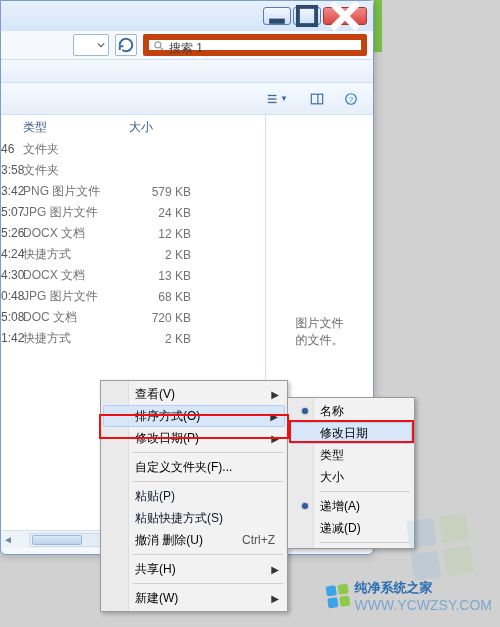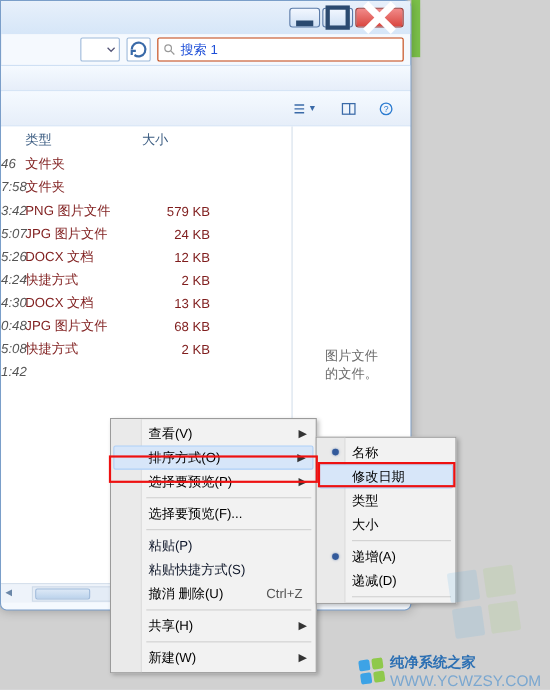--- a/index.html
+++ b/index.html
@@ -25,48 +25,48 @@
   .winbtn.min { background: linear-gradient(#f2f7ff, #cfe0f4); }
   .winbtn.max { background: linear-gradient(#f2f7ff, #cfe0f4); }
   .winbtn.close { width: 44px; background: linear-gradient(#f18a89, #d94740); color: #fff; border-color: #9a3b36; }
 
   
   .navrow { height: 28px; padding: 0 6px; display: flex; align-items: center; gap: 6px; }
   .backbtns { width: 60px; height: 24px; }
   .addrbox { flex: 0 0 36px; height: 22px; background: #fff; border: 1px solid #9db9da; border-radius: 2px; display:flex; align-items:center; justify-content:flex-end; padding-right:3px; }
   .addrbox svg { width:8px; height:8px; }
   .refresh { width: 22px; height: 22px; border: 1px solid #9db9da; border-radius: 2px; background:#fff; display:flex; align-items:center; justify-content:center; }
-  .searchbox { flex: 1; height: 22px; background: #fff; border: 1px solid #c2410c; border-radius: 2px; padding: 0 4px; color:#1d4ed8; font-size:12px; display:flex; align-items:center; }
+  .searchbox { flex: 1; height: 22px; background: #fff; border: 6px solid #c2410c; border-radius: 2px; padding: 0 4px; color:#404040; font-size:12px; display:flex; }
   .searchbox svg { width: 12px; height: 12px; margin-right: 4px; }
 
   
   .menubar { height: 24px; background: linear-gradient(#f5faff,#e6eef9); border-top:1px solid #cfe0f4; border-bottom:1px solid #cfe0f4; }
   .toolbar { height: 32px; background: linear-gradient(#f5faff,#e6eef9); display:flex; align-items:center; justify-content:flex-end; gap:6px; padding:0 8px; border-bottom:1px solid #cfe0f4; }
   .toolbtn { width:28px; height:22px; border:1px solid transparent; border-radius:3px; display:flex; align-items:center; justify-content:center; }
   .toolbtn svg { width:14px; height:14px; }
   .toolbtn.split { width:40px; }
 
   
   .content { position:absolute; top:114px; bottom:6px; left:0; right:0; display:flex; }
   .filelist { flex: 0 0 265px; background:#fff; border-right:1px solid #d6e0ec; position:relative; padding-left:18px; }
   .preview { flex: 1; background:#fff; display:flex; flex-direction:column; align-items:center; justify-content:center; color:#6b6b6b; font-size:12px; text-align:center; padding:0 6px; }
 
   
   .colheaders { display:flex; height:24px; align-items:center; color:#3a5b80; font-size:12px; }
   .colheaders .col-type { width:110px; padding-left:4px; }
   .colheaders .col-size { width:80px; }
 
   
-  .rows { font-size:12px; color:#7f1d1d; }
+  .rows { font-size:12px; color:#737373; }
   .row { display:flex; height:21px; align-items:center; }
   .row .c-type { width:110px; padding-left:4px; }
   .row .c-size { width:80px; text-align:right; padding-right:18px; }
   
   .leftcut { position:absolute; left:0; top:24px; font-size:12px; color:#555; }
-  .leftcut div { height:21px; line-height:21px;font-style:italic; }
+  .leftcut div { height:21px; line-height:21px; }
 
   
   .hscroll { position:absolute; left:0; right:0; bottom:0; height:18px; background:#eef3fa; border-top:1px solid #d6e0ec; display:flex; align-items:center; }
   .hscroll .track { flex:1; height:14px; margin:0 14px; background:#e4ecf6; border:1px solid #cfdbe9; position:relative; }
   .hscroll .thumb { position:absolute; left:2px; top:1px; width:50px; height:10px; background:linear-gradient(#dce8f6,#bcd3ec); border:1px solid #9db9da; border-radius:2px; }
   .hscroll .arrow { width:14px; height:14px; display:flex; align-items:center; justify-content:center; color:#6b87a8; font-size:10px; }
 
   
   .greenstripe { position:absolute; left:374px; top:0; width:8px; height:52px; background:#7cc24a; }
 
@@ -86,21 +86,21 @@
   .submenu .gutter { width:26px; }
   .submenu li { padding-left:30px; padding-right:14px; }
   .submenu li.hover { padding-left:29px; }
   .dot { width:6px; height:6px; border-radius:50%; background:#335a9b; position:absolute; left:12px; top:50%; transform:translateY(-50%); box-shadow:0 0 2px rgba(51,90,155,0.7); }
 
   .redbox { position:absolute; border:2px solid #e11; }
   .redbox1 { left:99px; top:414px; width:190px; height:25px; }
   .redbox2 { left:289px; top:420px; width:125px; height:23px; }
 
   
-  .watermark { position:absolute; right:8px; bottom:0; display:flex; align-items:center; gap:6px; font-size:13px; font-weight:bold; color:#2b6fb3; }
+  .watermark { position:absolute; right:8px; bottom:14px; display:flex; align-items:center; gap:6px; font-size:13px; font-weight:bold; color:#2b6fb3; }
   .watermark .wm-sub { font-size:14px; color:#7aa7d0; font-weight:normal; }
   .wm-logo { width:22px; height:22px; display:grid; grid-template-columns:1fr 1fr; grid-template-rows:1fr 1fr; gap:2px; transform:rotate(-8deg); }
   .wm-logo span { border-radius:2px; }
   .wm-logo span:nth-child(1){background:#3da3e6;} .wm-logo span:nth-child(2){background:#8fc94b;}
   .wm-logo span:nth-child(3){background:#3da3e6;} .wm-logo span:nth-child(4){background:#8fc94b;}
 
   
   .bg-wm { position:absolute; right:30px; bottom:50px; opacity:0.12; }
   .bg-wm .wm-logo { width:60px; height:60px; gap:6px; }
 </style>
@@ -182,21 +182,21 @@
   <div class="content">
 
     <div class="filelist">
       <div class="colheaders">
         <div class="col-type">类型</div>
         <div class="col-size">大小</div>
       </div>
 
       <div class="leftcut">
         <div>46</div>
-        <div>7:58</div>
+        <div>3:58</div>
         <div>3:42</div>
         <div>5:07</div>
         <div>5:26</div>
         <div>4:24</div>
         <div>4:30</div>
         <div>0:48</div>
         <div>5:08</div>
         <div>1:42</div>
       </div>
 
@@ -227,20 +227,24 @@
           </div>
         <div class="row">
             <div class="c-type">DOCX 文档</div>
             <div class="c-size">13 KB</div>
           </div>
         <div class="row">
             <div class="c-type">JPG 图片文件</div>
             <div class="c-size">68 KB</div>
           </div>
         <div class="row">
+            <div class="c-type">DOC 文档</div>
+            <div class="c-size">720 KB</div>
+          </div>
+        <div class="row">
             <div class="c-type">快捷方式</div>
             <div class="c-size">2 KB</div>
           </div>
       </div>
 
       <div class="hscroll">
         <div class="arrow">◄</div>
         <div class="track">
           <div class="thumb"></div>
         </div>
@@ -261,26 +265,26 @@
   <ul>
     <li>
         <span>查看(V)</span>
         <span class="arrow-r">▶</span>
       </li>
     <li class="hover">
         <span>排序方式(O)</span>
         <span class="arrow-r">▶</span>
       </li>
     <li>
-        <span>选择要预览(P)</span>
-        <span class="arrow-r">▶</span>
-      </li>
-    <li class="sep"></li>
-    <li>
-        <span>选择要预览(F)...</span>
+        <span>修改日期(P)</span>
+        <span class="arrow-r">▶</span>
+      </li>
+    <li class="sep"></li>
+    <li>
+        <span>自定义文件夹(F)...</span>
       </li>
     <li class="sep"></li>
     <li class="disabled">
         <span>粘贴(P)</span>
       </li>
     <li class="disabled">
         <span>粘贴快捷方式(S)</span>
       </li>
     <li>
         <span>撤消 删除(U)</span>

